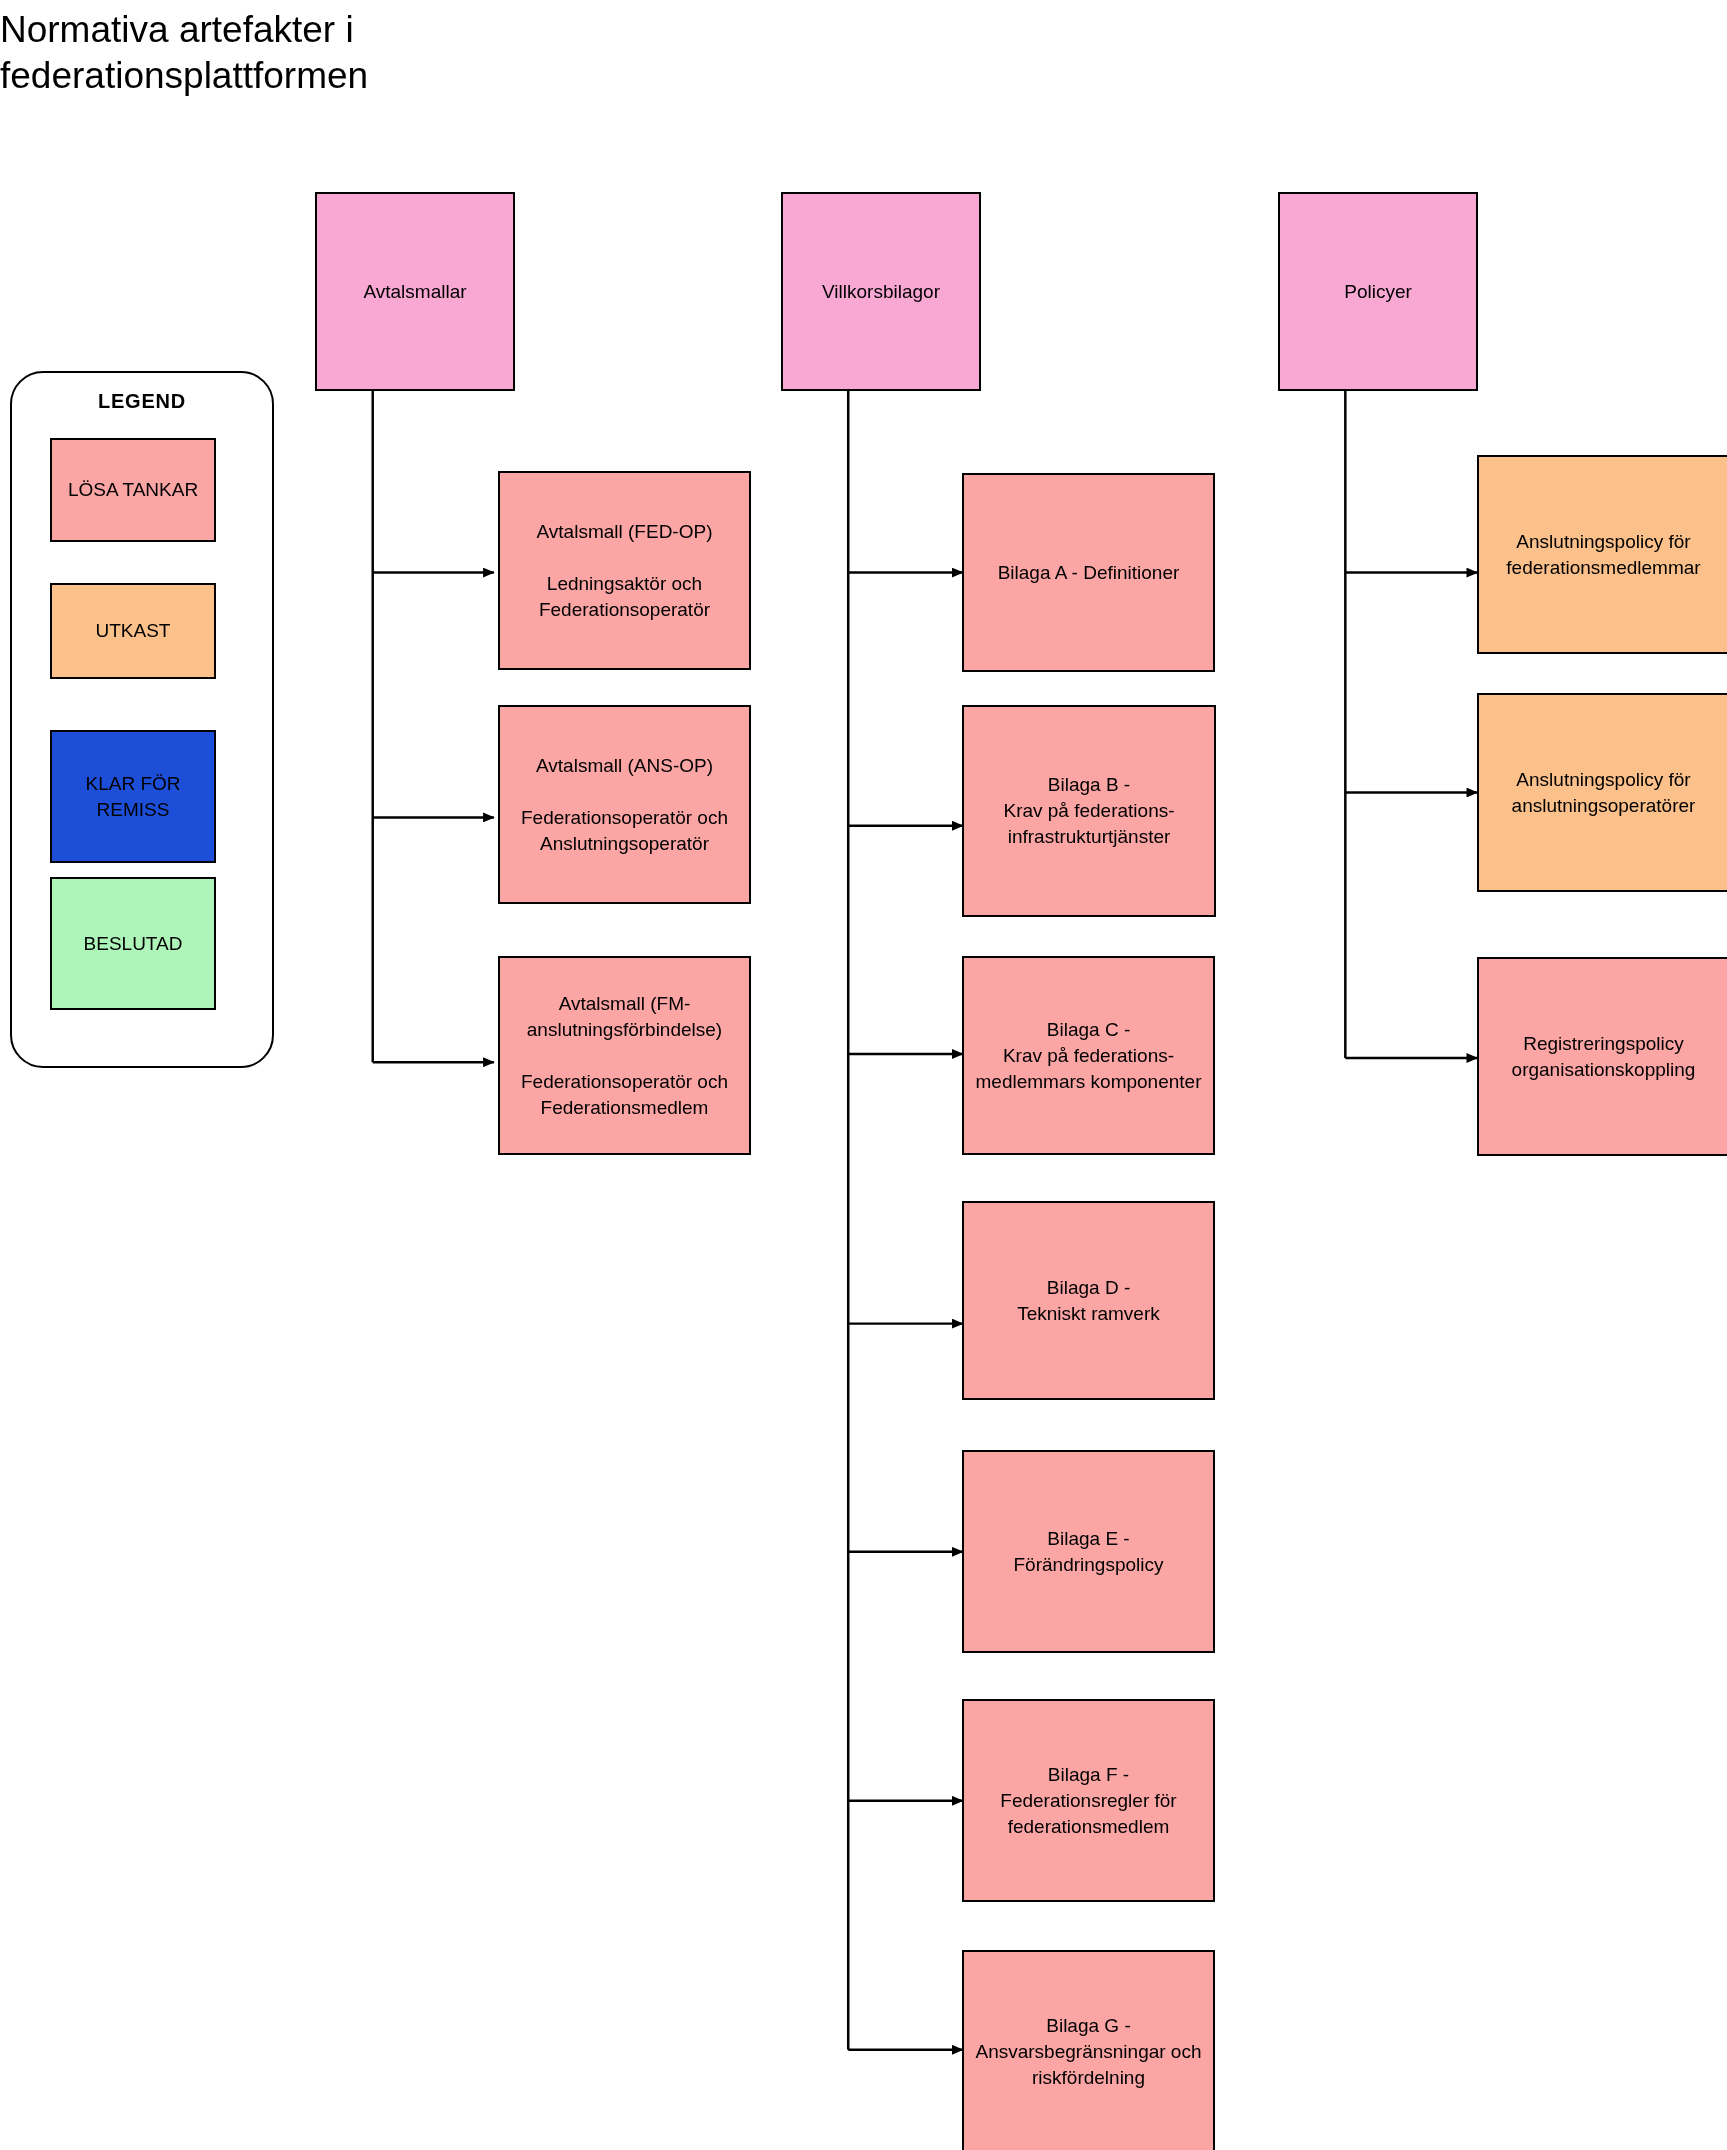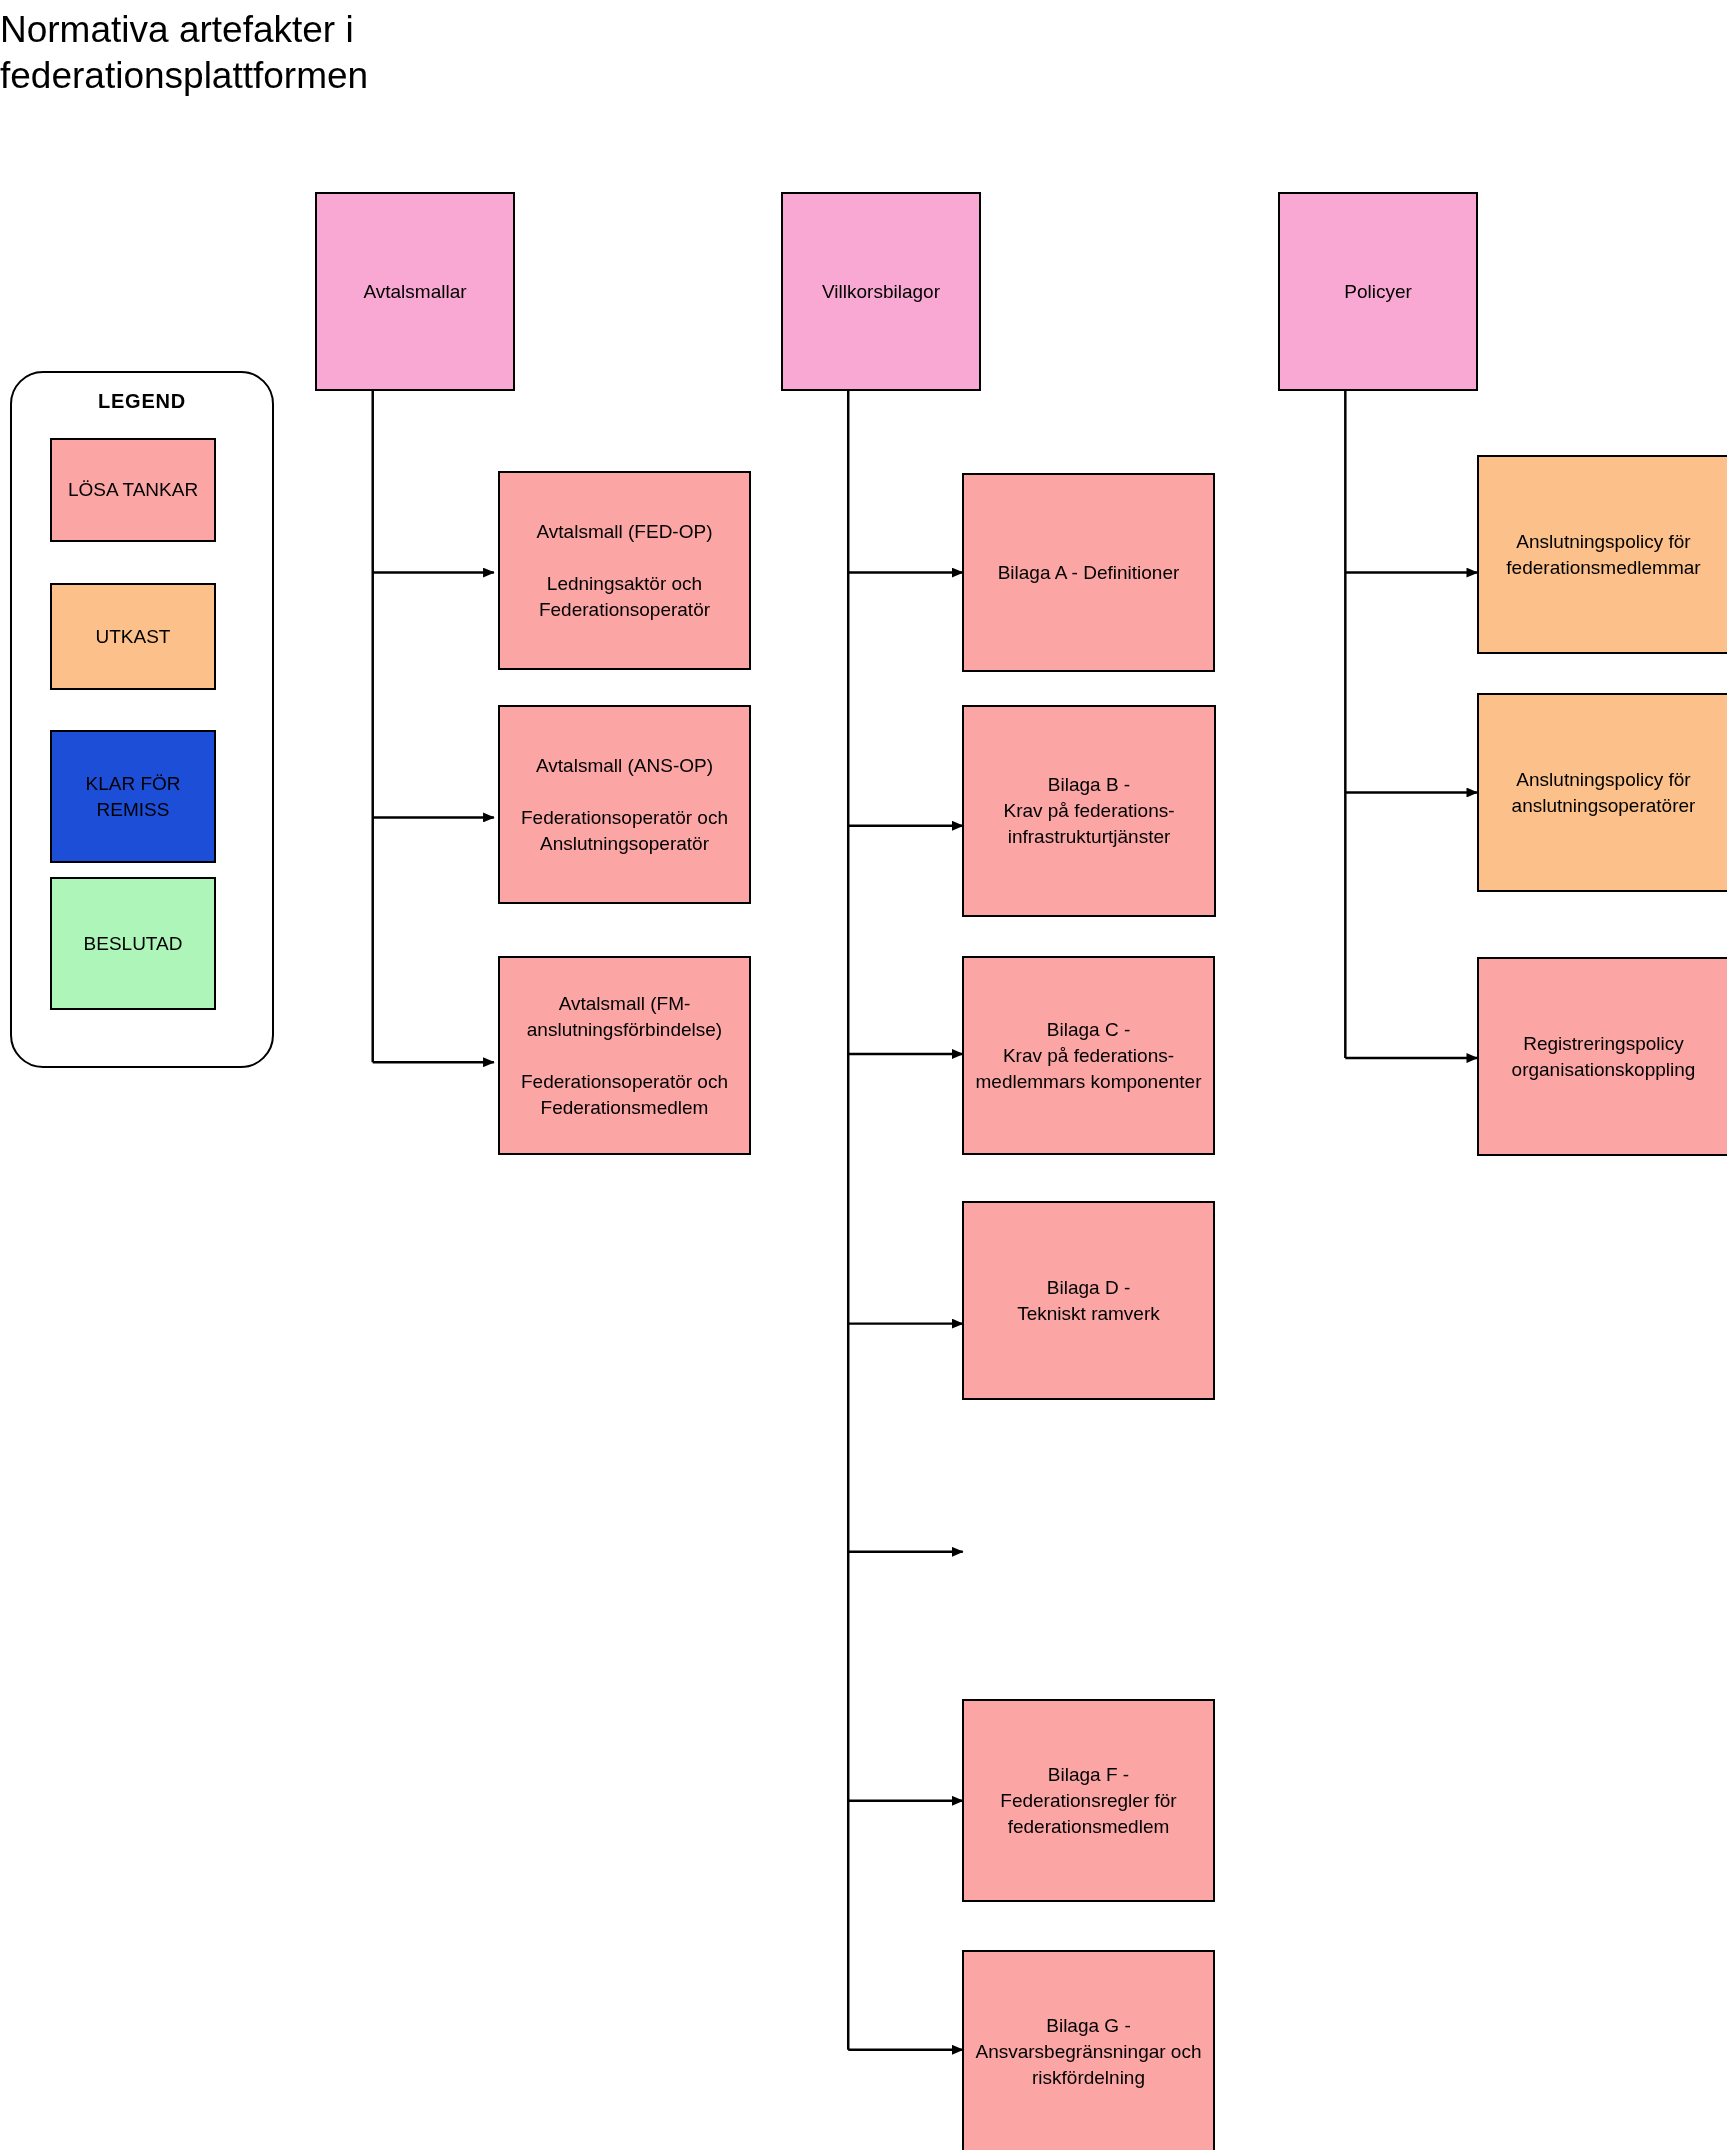--- a/index.html
+++ b/index.html
@@ -82,21 +82,21 @@
     <span>federationsplattformen</span>
   </div>
 
   <div class="legend-box" style="left:10px;top:371px;width:264px;height:697px;">
   </div>
   <div class="legend-title" style="left:10px;top:390px;width:264px;">LEGEND</div>
 
   <div class="legend-sw pink" style="left:50px;top:438px;width:166px;height:104px;">
     <span class="lbl">LÖSA TANKAR</span>
   </div>
-  <div class="legend-sw orange" style="left:50px;top:583px;width:166px;height:107px;">
+  <div class="legend-sw orange" style="left:50px;top:583px;width:166px;height:96px;">
     <span class="lbl">UTKAST</span>
   </div>
   <div class="legend-sw yellow" style="left:50px;top:730px;width:166px;height:133px;">
     <span class="lbl">KLAR FÖR
 REMISS</span>
   </div>
   <div class="legend-sw green" style="left:50px;top:877px;width:166px;height:133px;">
     <span class="lbl">BESLUTAD</span>
   </div>
 
@@ -140,20 +140,24 @@
   </div>
   <div class="node pink" style="left:962px;top:956px;width:253px;height:199px;">
     <span class="lbl">Bilaga C -
 Krav på federations-
 medlemmars komponenter</span>
   </div>
   <div class="node pink" style="left:962px;top:1201px;width:253px;height:199px;">
     <span class="lbl">Bilaga D -
 Tekniskt ramverk</span>
   </div>
+  <div class="node pink" style="left:962px;top:1450px;width:253px;height:203px;">
+    <span class="lbl">Bilaga E -
+Förändringspolicy</span>
+  </div>
   <div class="node pink" style="left:962px;top:1699px;width:253px;height:203px;">
     <span class="lbl">Bilaga F -
 Federationsregler för
 federationsmedlem</span>
   </div>
   <div class="node pink" style="left:962px;top:1950px;width:253px;height:203px;">
     <span class="lbl">Bilaga G -
 Ansvarsbegränsningar och
 riskfördelning</span>
   </div>

